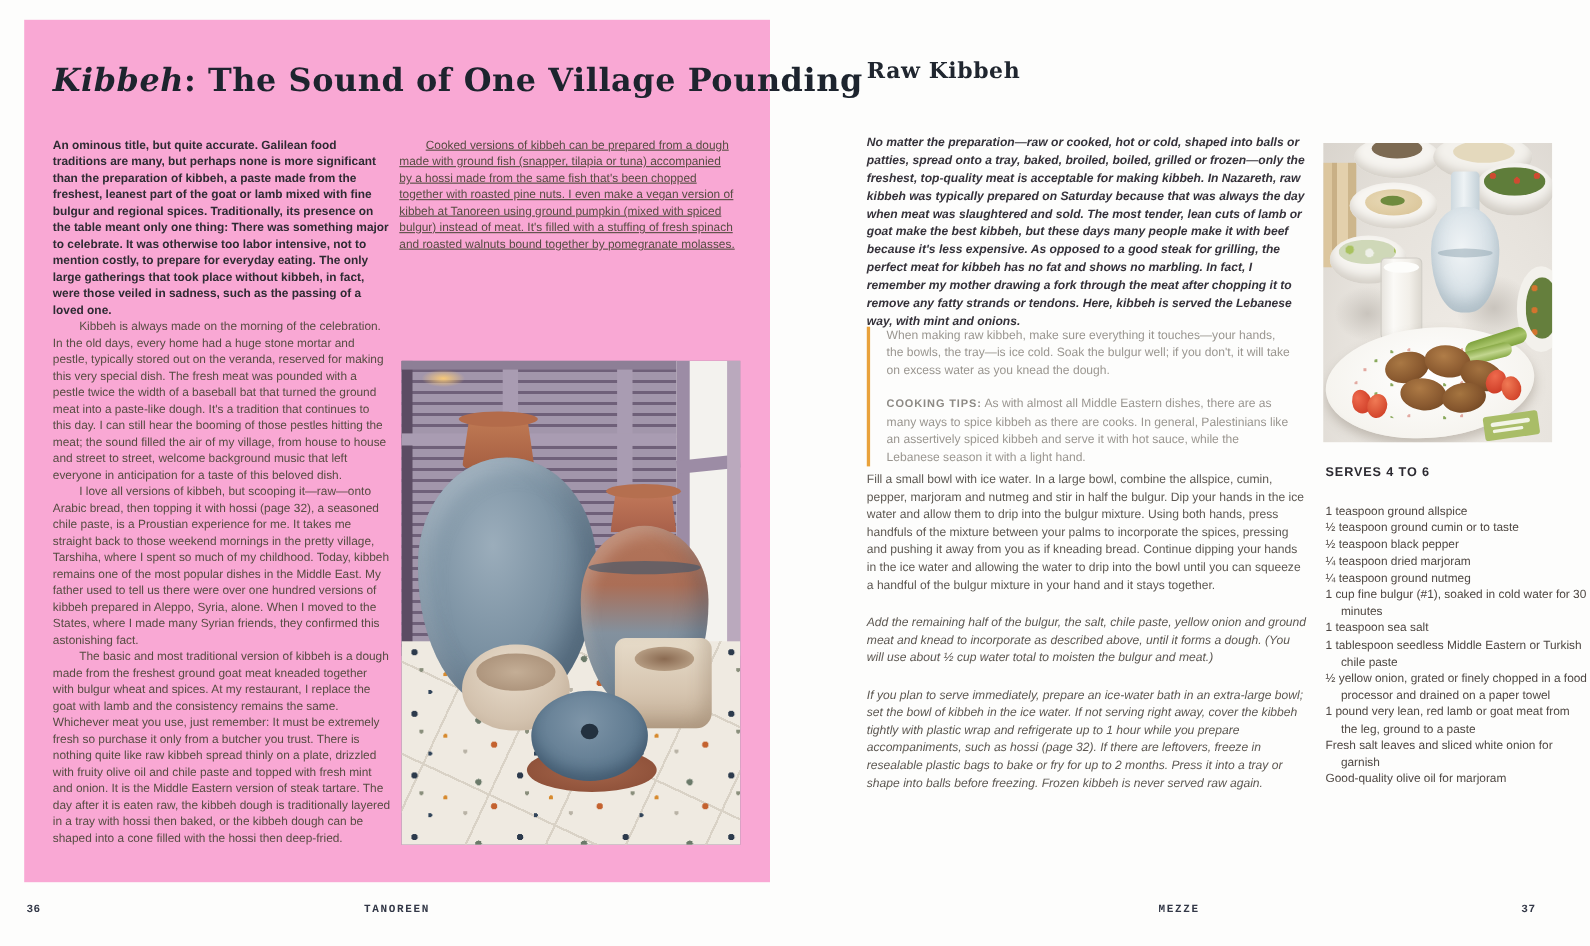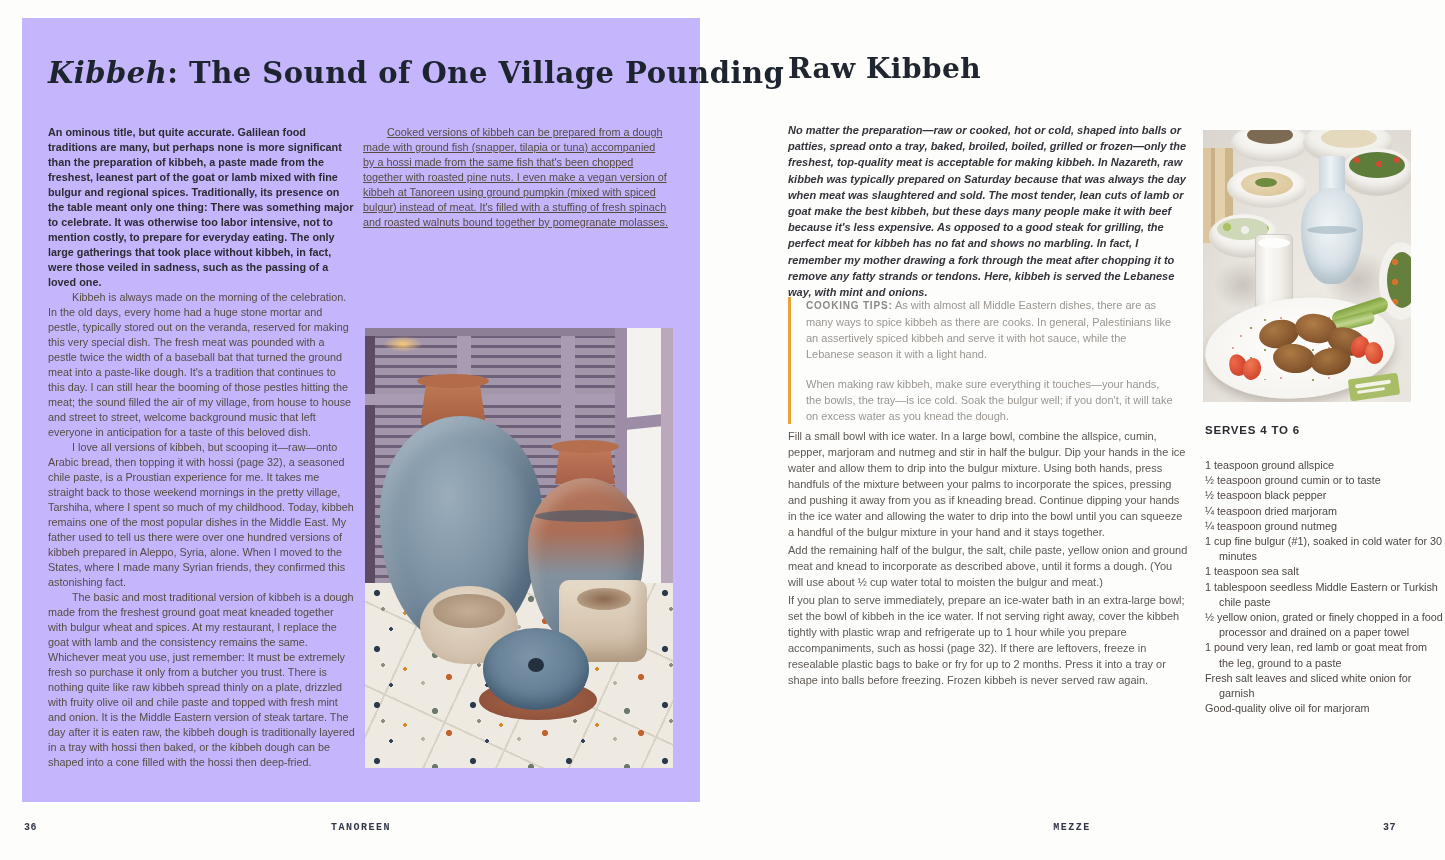--- a/index.html
+++ b/index.html
@@ -1,45 +1,45 @@
 <!DOCTYPE html>
 <html><head>
 <meta charset="utf-8">
 <style>
   * { margin:0; padding:0; box-sizing:border-box; }
   html,body { width:1445px; height:860px; }
   body { position:relative; background:#fdfdfc; font-family:"Liberation Sans",sans-serif; overflow:hidden; }
   .abs { position:absolute; }
 
   
-  .left-page { left:22px; top:18px; width:678px; height:784px; background:#c4b5fd; }
+  .left-page { left:22px; top:18px; width:678px; height:784px; background:#f9a8d4; }
   .lp-title { left:26px; top:38px; width:630px; font-family:"DejaVu Serif","Liberation Serif",serif;
               font-size:29px; color:#1d242e; letter-spacing:0.5px; white-space:nowrap; }
   .lp-title .t-italic { font-style:italic; }
   .lp-col { font-size:10.8px; line-height:15px; color:#564c42; }
   .lp-col1 { left:26px; top:107px; width:307px; }
   .lp-col2 { left:341px; top:107px; width:306px;text-decoration:underline; }
   .lp-col p.lead { font-weight:bold; color:#2e2b33; }
   .lp-col p.ind { text-indent:24px; }
 
   
   .photo-urns { left:343px; top:310px; width:308px; height:440px; overflow:hidden; background:#8d7e97; }
   .photo-urns > div { position:absolute; }
 
   
   .rp-title { left:788px; top:52px; font-family:"DejaVu Serif","Liberation Serif",serif;
-              font-size:28px; color:#20262f; letter-spacing:0.5px; }
+              font-size:20px; color:#20262f; letter-spacing:0.5px; }
   .rp-intro { left:788px; top:122px; width:401px; font-size:11px; line-height:16.2px;
               font-weight:bold; color:#35323a;font-style:italic; }
   .rp-tips { left:788px; top:297px; width:388px; border-left:3px solid #e9a23b; padding-left:15px;
              font-size:11px; line-height:16px; color:#9a9690; }
   .rp-tips .tips-label { font-weight:bold; font-size:10px; letter-spacing:0.8px; color:#8d8a85; }
   .rp-tips p + p { margin-top:14px; }
   .rp-instructions { left:788px; top:428px; width:402px; font-size:11px; line-height:16px; color:#5d5852; }
-  .rp-instructions p + p { margin-top:2px; }
+  .rp-instructions p + p { margin-top:18px;font-style:italic; }
   .rp-serves { left:1205px; top:424px; font-size:11.5px; font-weight:bold; letter-spacing:0.8px; color:#2c2a31; }
   .rp-ingredients { left:1205px; top:458px; width:238px; font-size:10.8px; line-height:15.2px; color:#4e4742; }
   .rp-ingredients .ing { padding-left:14px; text-indent:-14px; }
 
   
   .photo-kibbeh { left:1203px; top:130px; width:208px; height:272px; overflow:hidden; background:#eae7e2; }
   .photo-kibbeh > div { position:absolute; }
 
   
   .footer-text { top:822px; font-size:10px; font-weight:bold; color:#333847; letter-spacing:1.5px;font-family:Liberation Mono, monospace; }
@@ -116,22 +116,22 @@
     <div style="left:118px;top:300px;width:106px;height:82px;background:radial-gradient(ellipse at 45% 35%,#7e95a8 0%,#5f7a90 60%,#4c657c 100%);border-radius:50%;box-shadow:inset 0 -8px 12px rgba(20,40,60,.3)"></div>
     <div style="left:163px;top:330px;width:16px;height:14px;background:#23313f;border-radius:50%"></div>
   </div>
 </div>
 
 <h1 class="abs rp-title">Raw Kibbeh</h1>
 
 <p class="abs rp-intro">No matter the preparation—raw or cooked, hot or cold, shaped into balls or patties, spread onto a tray, baked, broiled, boiled, grilled or frozen—only the freshest, top-quality meat is acceptable for making kibbeh. In Nazareth, raw kibbeh was typically prepared on Saturday because that was always the day when meat was slaughtered and sold. The most tender, lean cuts of lamb or goat make the best kibbeh, but these days many people make it with beef because it's less expensive. As opposed to a good steak for grilling, the perfect meat for kibbeh has no fat and shows no marbling. In fact, I remember my mother drawing a fork through the meat after chopping it to remove any fatty strands or tendons. Here, kibbeh is served the Lebanese way, with mint and onions.</p>
 
 <div class="abs rp-tips">
+  <p>When making raw kibbeh, make sure everything it touches—your hands, the bowls, the tray—is ice cold. Soak the bulgur well; if you don't, it will take on excess water as you knead the dough.</p>
   <p><span class="tips-label">COOKING TIPS:</span> <span>As with almost all Middle Eastern dishes, there are as many ways to spice kibbeh as there are cooks. In general, Palestinians like an assertively spiced kibbeh and serve it with hot sauce, while the Lebanese season it with a light hand.</span></p>
-  <p>When making raw kibbeh, make sure everything it touches—your hands, the bowls, the tray—is ice cold. Soak the bulgur well; if you don't, it will take on excess water as you knead the dough.</p>
 </div>
 
 <div class="abs rp-instructions">
   <p>Fill a small bowl with ice water. In a large bowl, combine the allspice, cumin, pepper, marjoram and nutmeg and stir in half the bulgur. Dip your hands in the ice water and allow them to drip into the bulgur mixture. Using both hands, press handfuls of the mixture between your palms to incorporate the spices, pressing and pushing it away from you as if kneading bread. Continue dipping your hands in the ice water and allowing the water to drip into the bowl until you can squeeze a handful of the bulgur mixture in your hand and it stays together.</p>
   <p>Add the remaining half of the bulgur, the salt, chile paste, yellow onion and ground meat and knead to incorporate as described above, until it forms a dough. (You will use about ½ cup water total to moisten the bulgur and meat.)</p>
   <p>If you plan to serve immediately, prepare an ice-water bath in an extra-large bowl; set the bowl of kibbeh in the ice water. If not serving right away, cover the kibbeh tightly with plastic wrap and refrigerate up to 1 hour while you prepare accompaniments, such as hossi (page 32). If there are leftovers, freeze in resealable plastic bags to bake or fry for up to 2 months. Press it into a tray or shape into balls before freezing. Frozen kibbeh is never served raw again.</p>
 </div>
 
 <div class="abs photo-kibbeh">
   <div style="left:0;top:0;width:208px;height:272px;background:radial-gradient(ellipse at 60% 80%,#f0ece6 0%,#e6e2dc 60%,#d9d4cd 100%)"></div>

